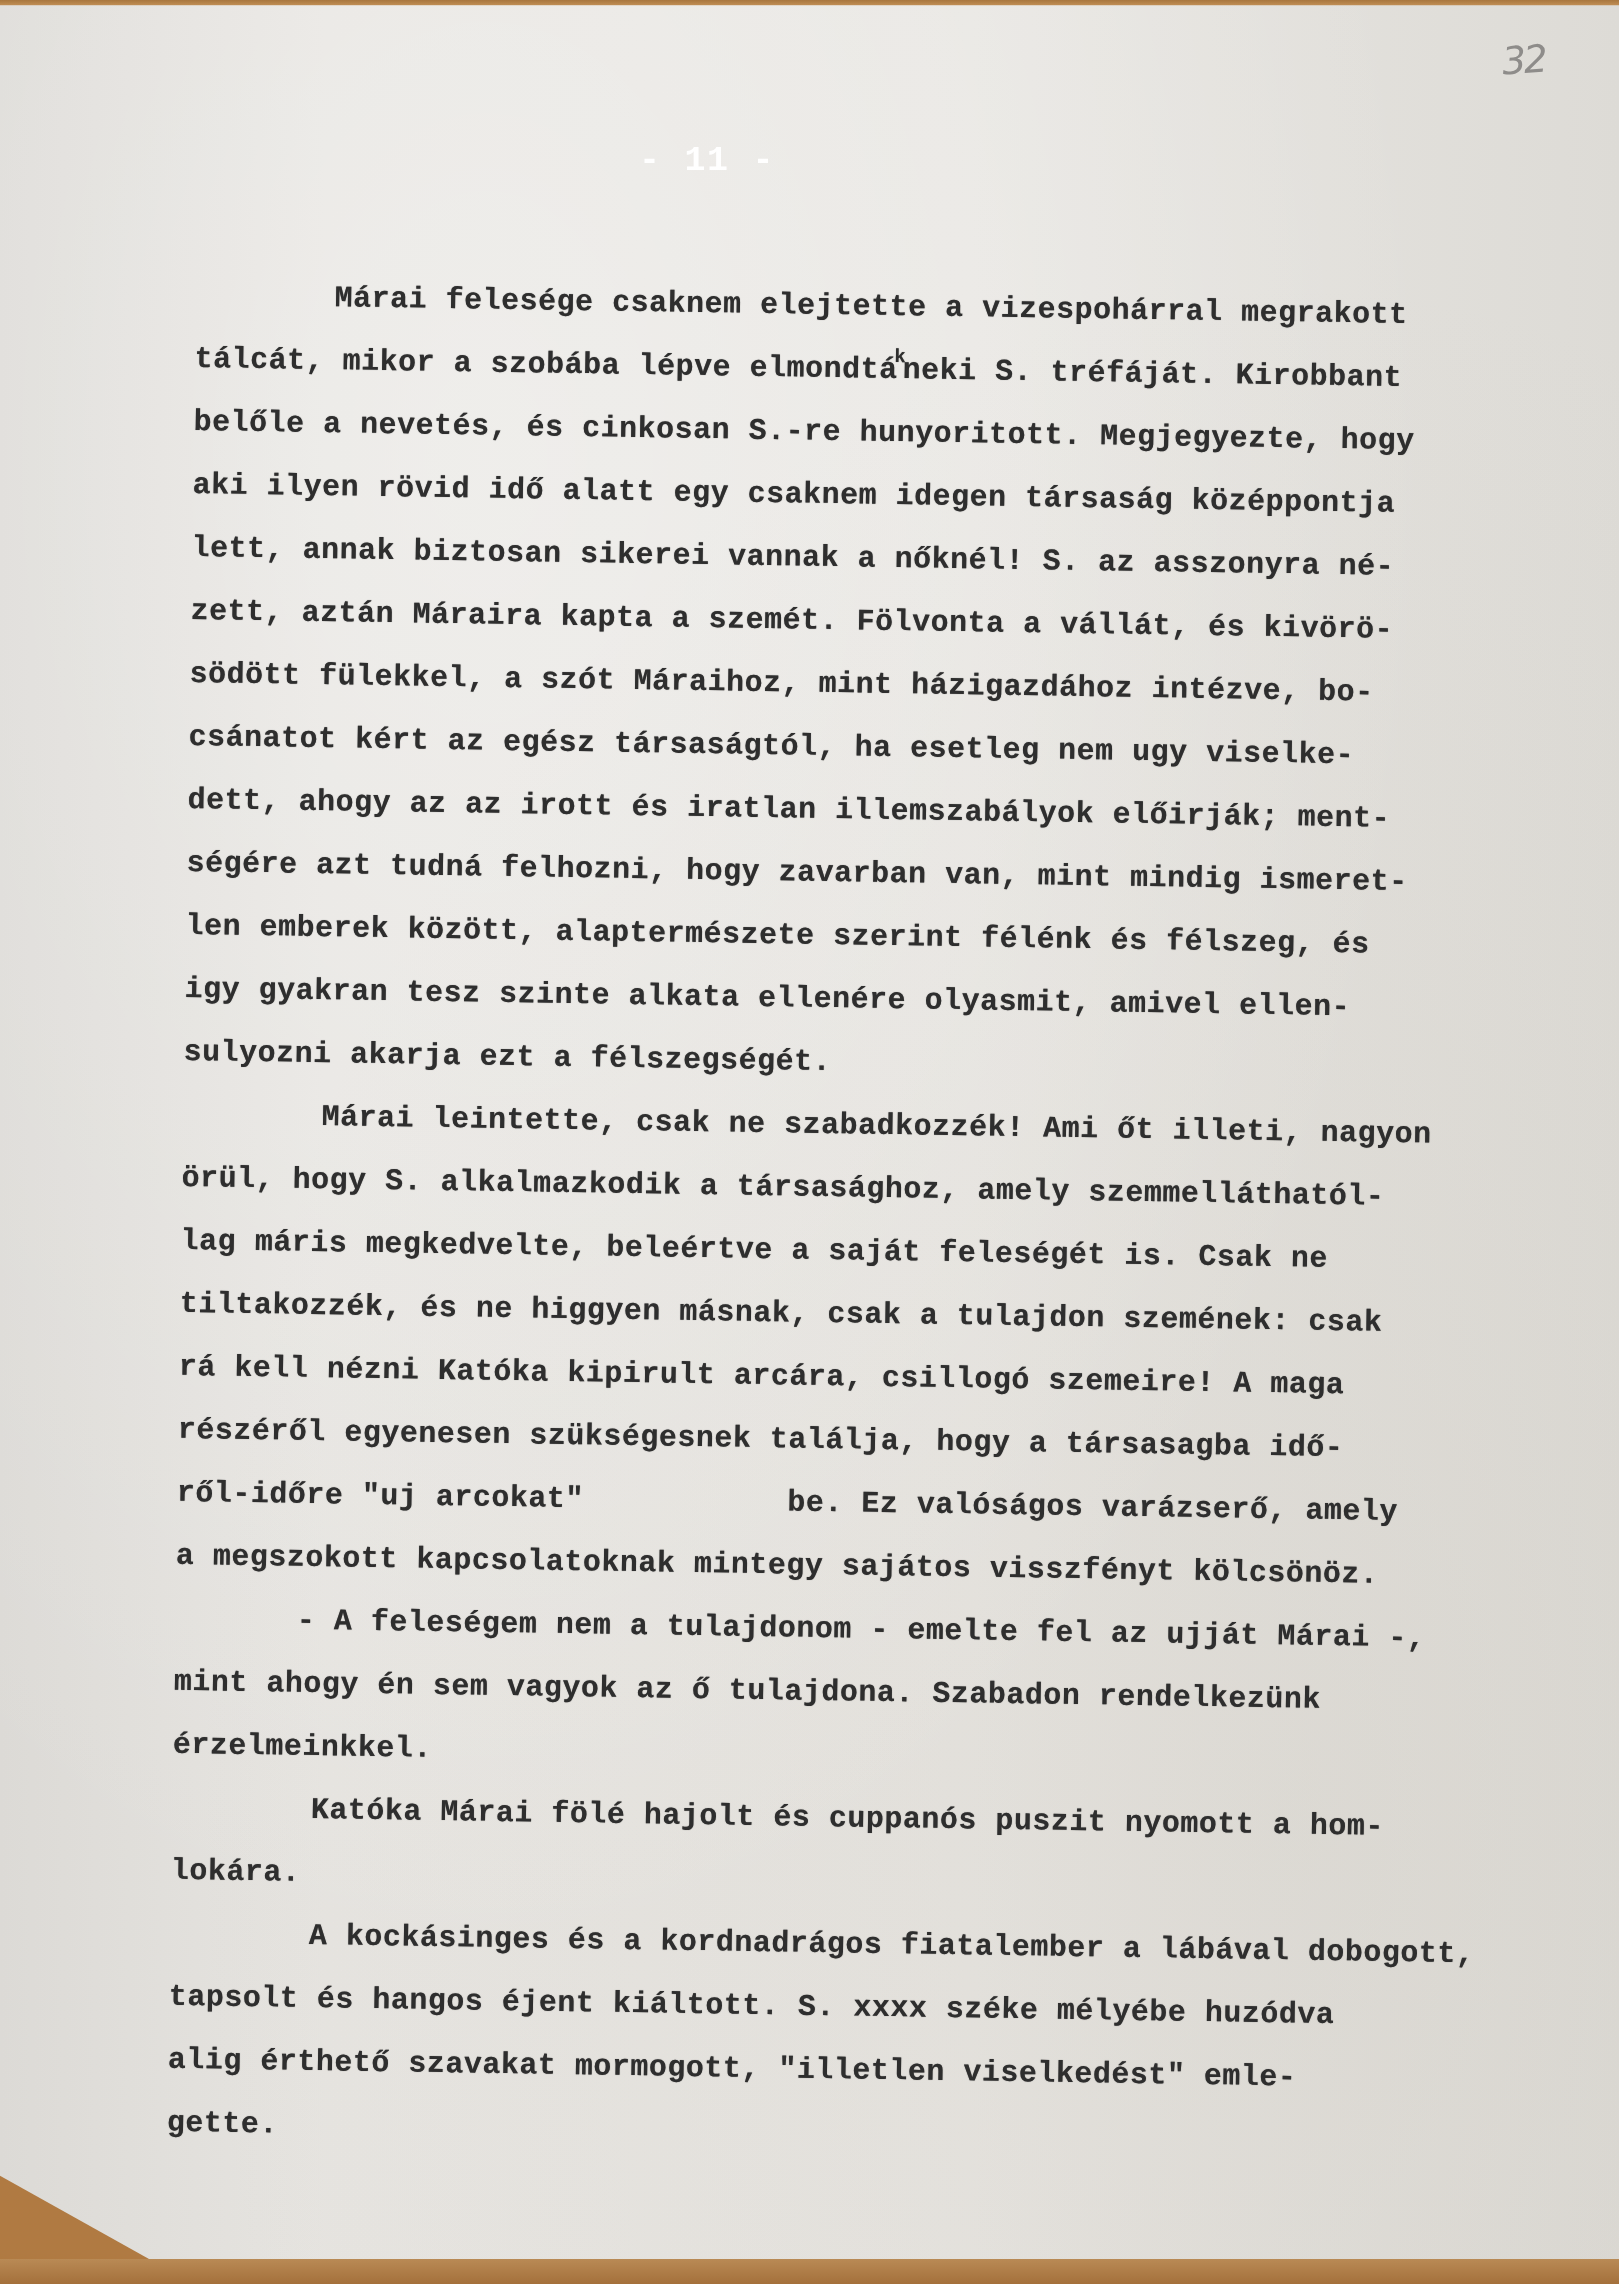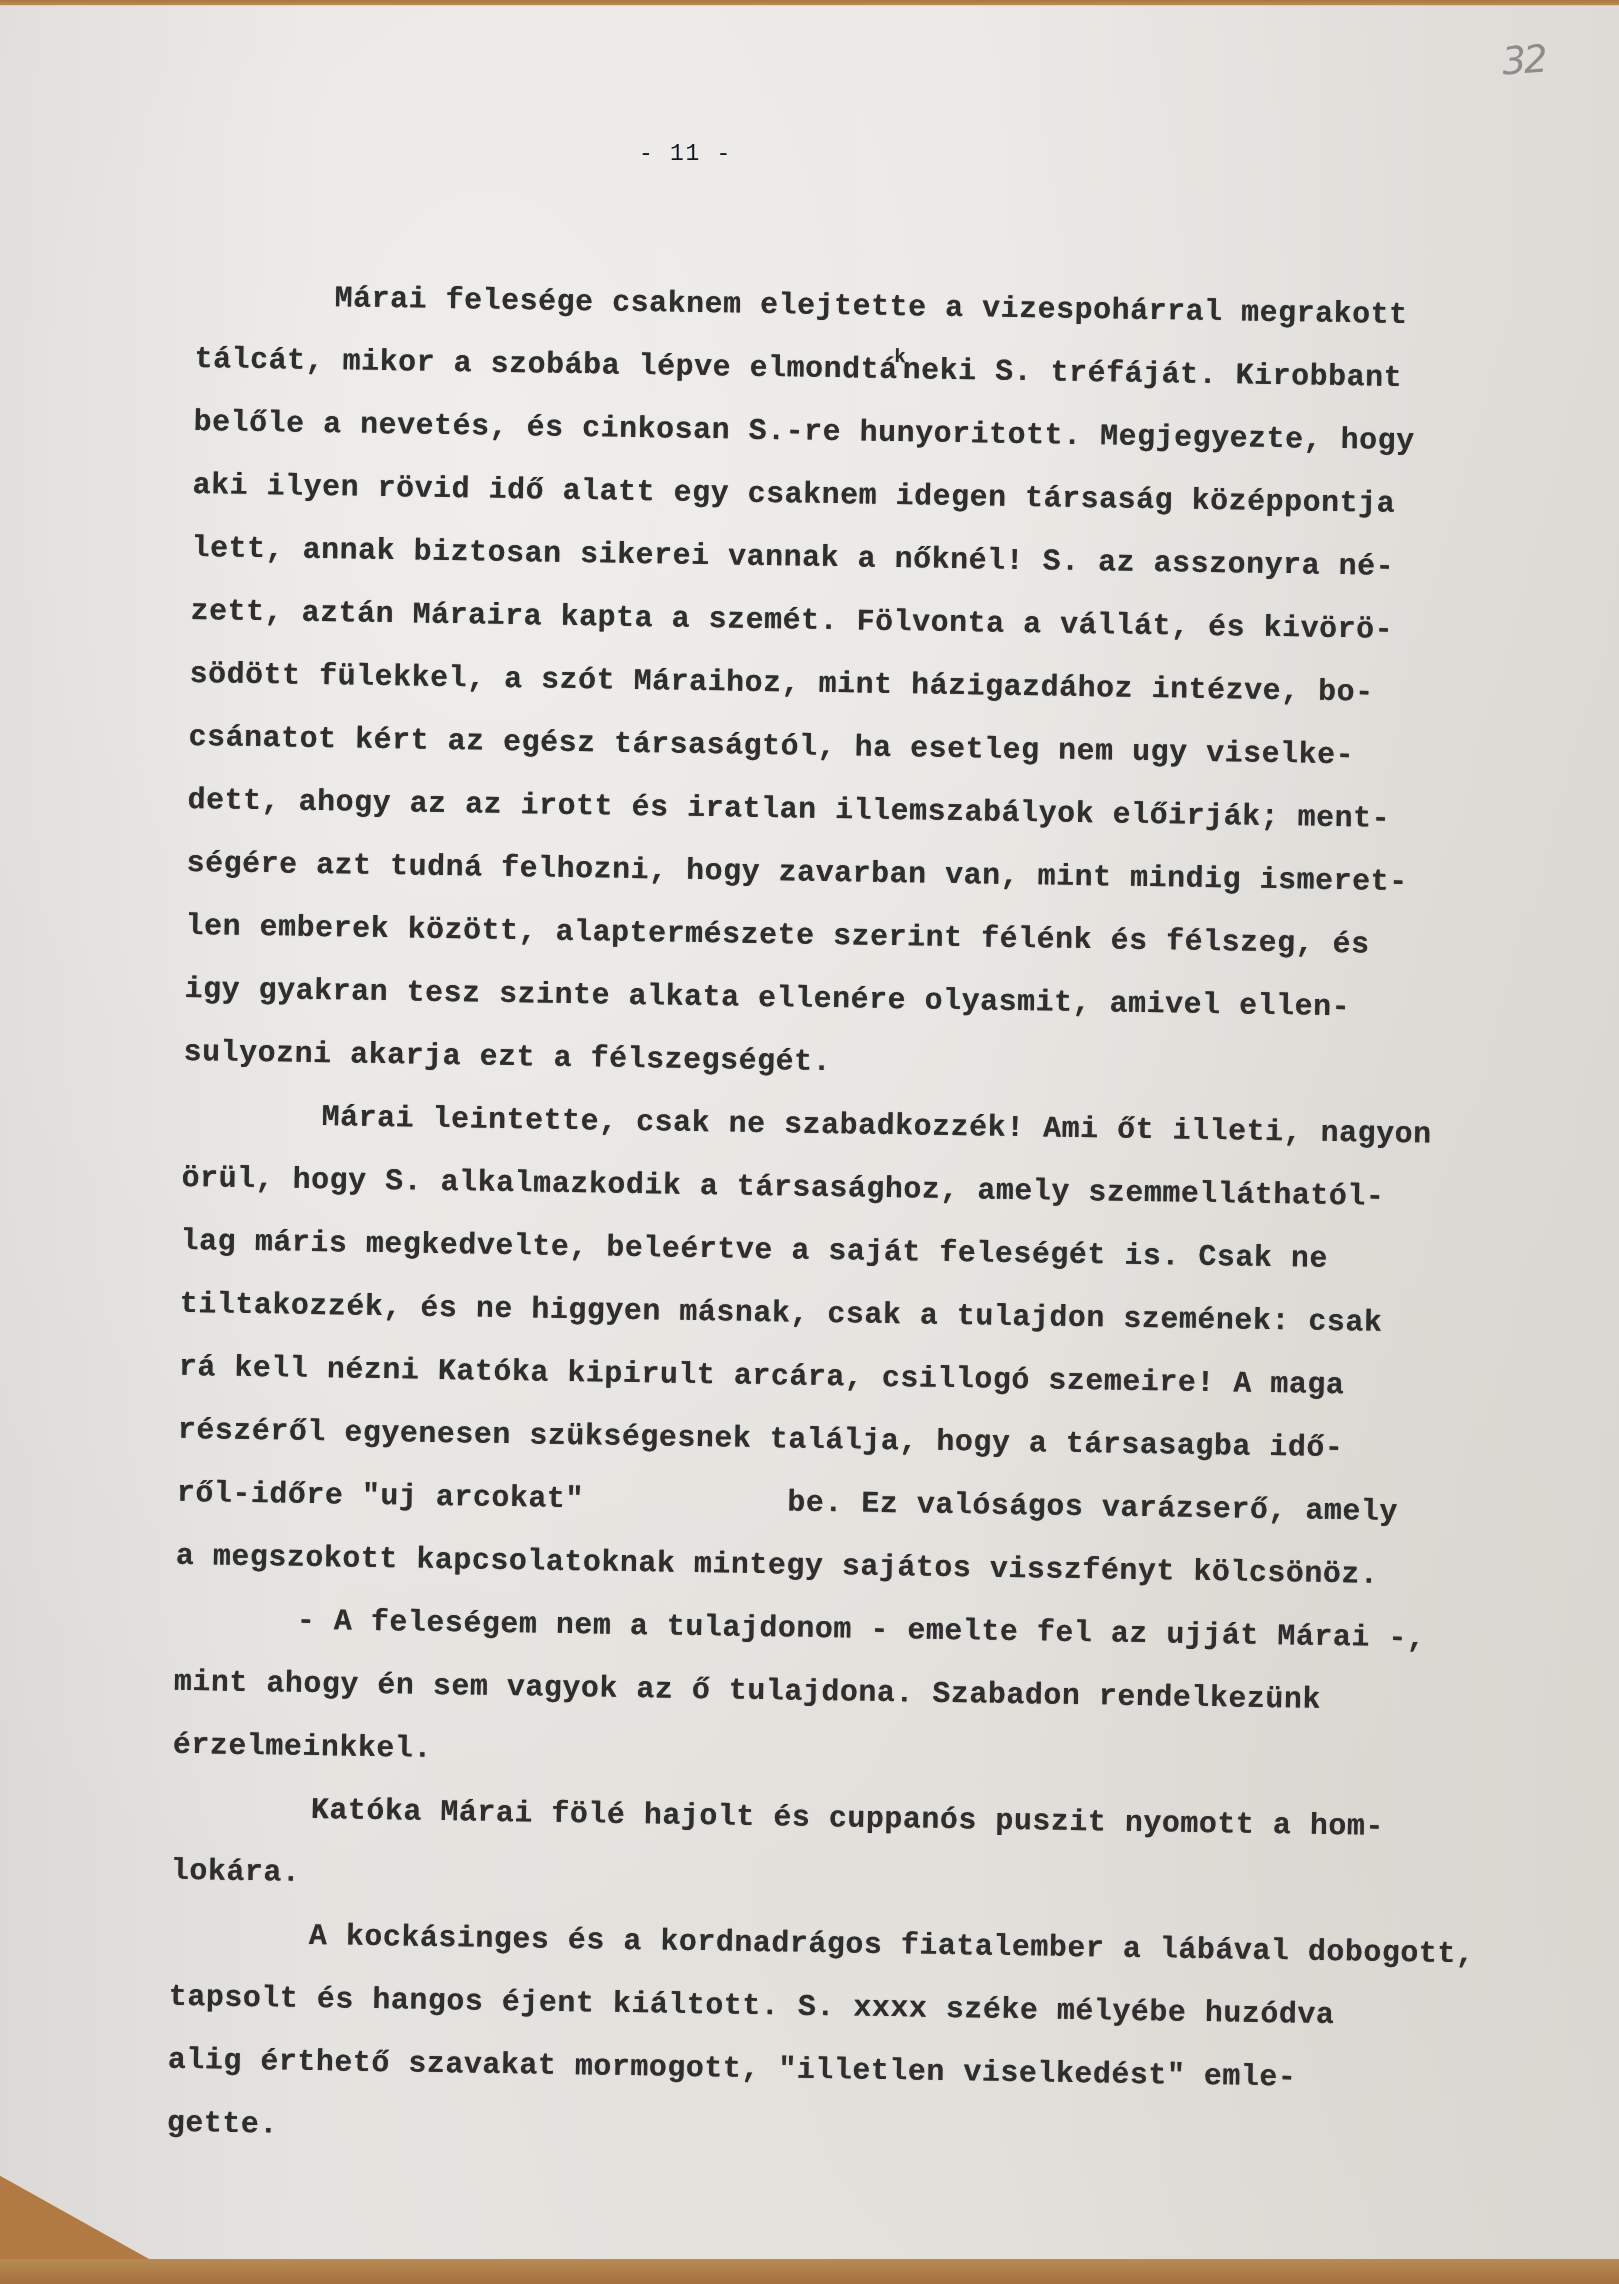--- a/index.html
+++ b/index.html
@@ -48,23 +48,23 @@
       font-size: 38px;
       color: #8e8c8a;
       font-style: italic;
       letter-spacing: -2.6px;
       transform: rotate(-4deg);
     }
     .page-number {
       position: absolute;
       left: 639px;
       top: 141px;
-      font-size: 23px;
-      font-weight: normal;
-      color: #0f172a;
+      font-size: 35px;
+      font-weight: bold;
+      color: #ffffff;
       letter-spacing: 1.7px;
     }
     .text-block {
       position: absolute;
       left: 196px;
       top: 270px;
       width: 1391px;
       transform: rotate(0.9deg);
       transform-origin: 0 0;
     }

